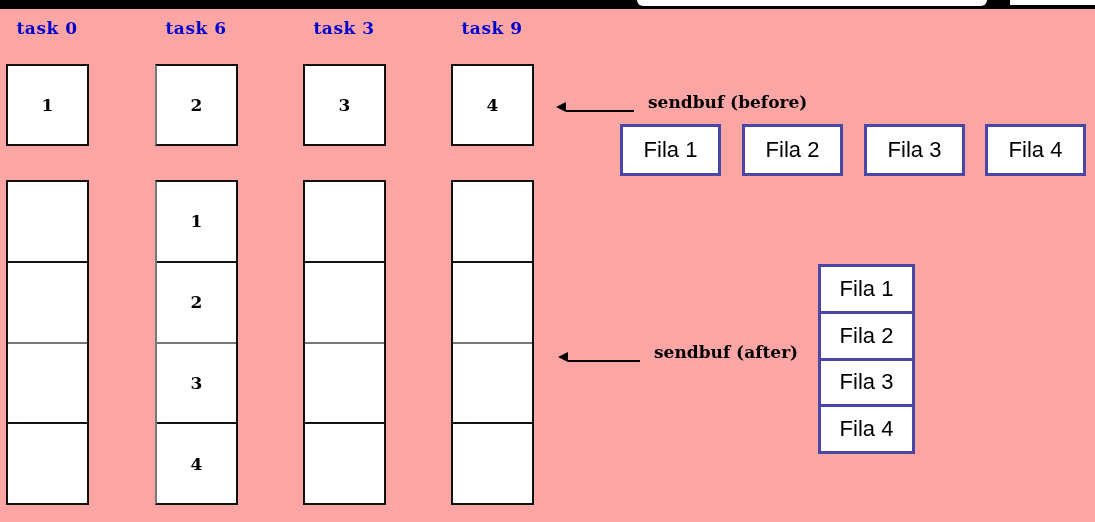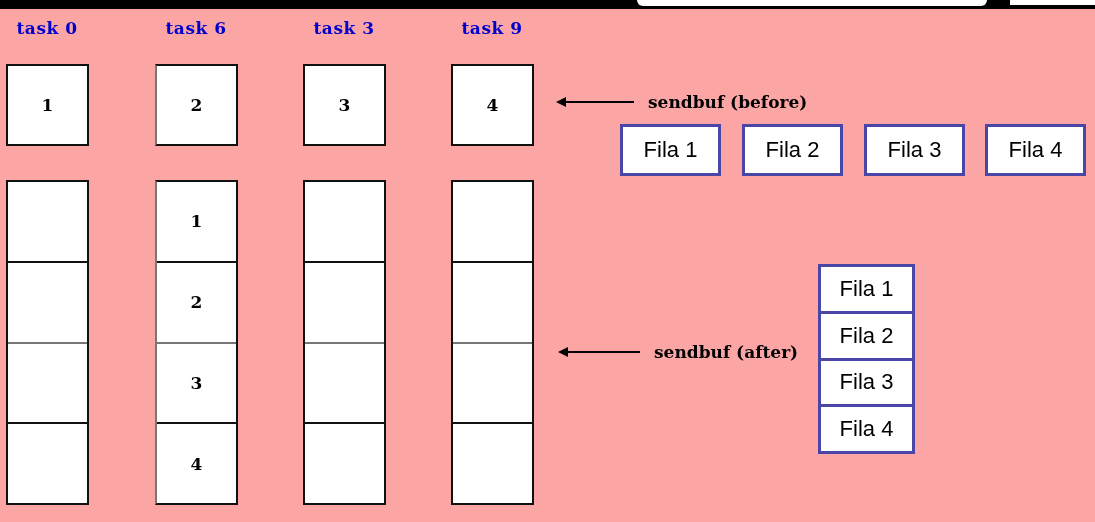--- a/index.html
+++ b/index.html
@@ -85,21 +85,21 @@
     font-size: 17px;
     color: #000000;
   }
   .recv-cell:last-child { border-bottom: none; }
   .recv-cell.soft { border-bottom-color: #777777; }
 
   
   .annot {
     position: absolute;
     display: flex;
-    align-items: center;
+    align-items: flex-end;
     height: 20px;
   }
   .arrow-head {
     width: 0;
     height: 0;
     border-top: 5px solid transparent;
     border-bottom: 5px solid transparent;
     border-right: 10px solid #000000;
     flex: 0 0 auto;
   }

